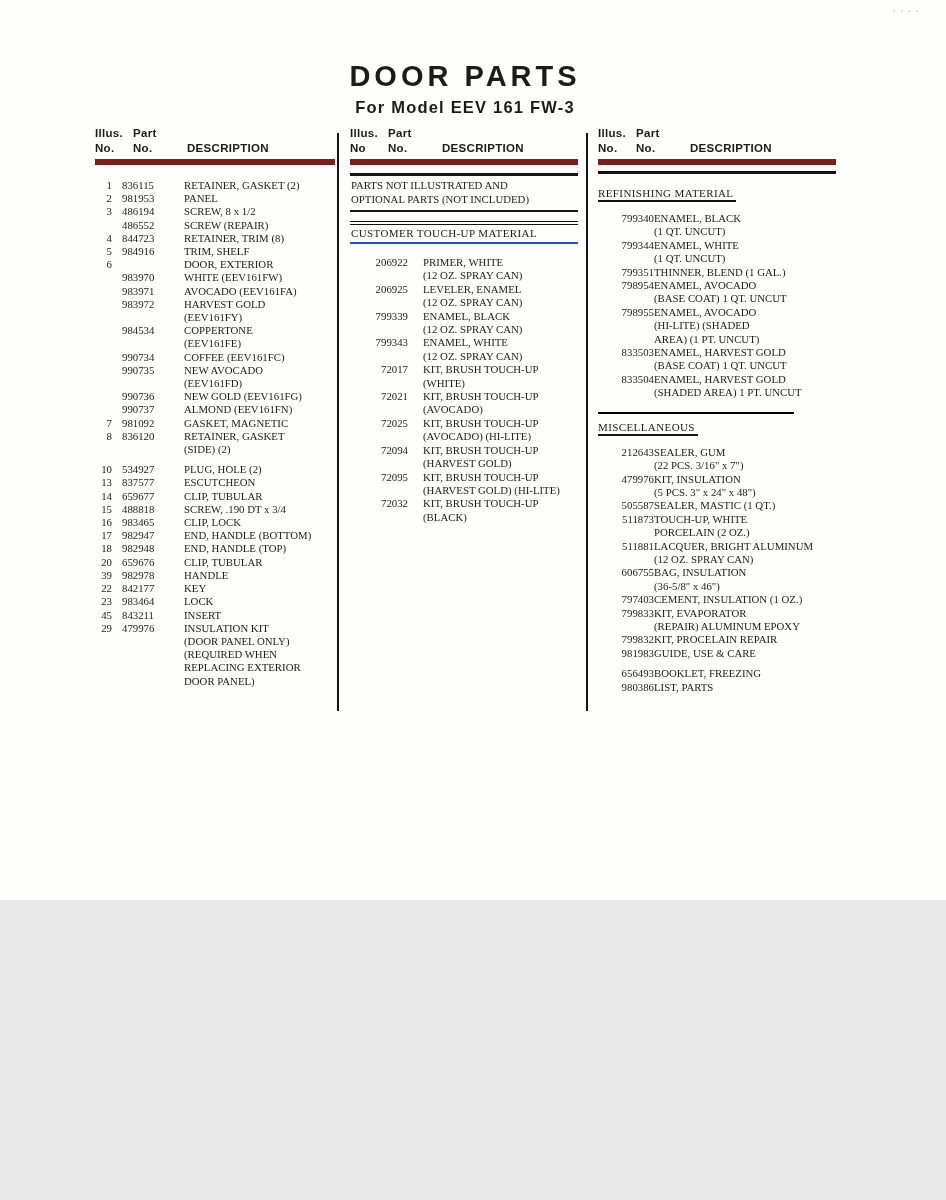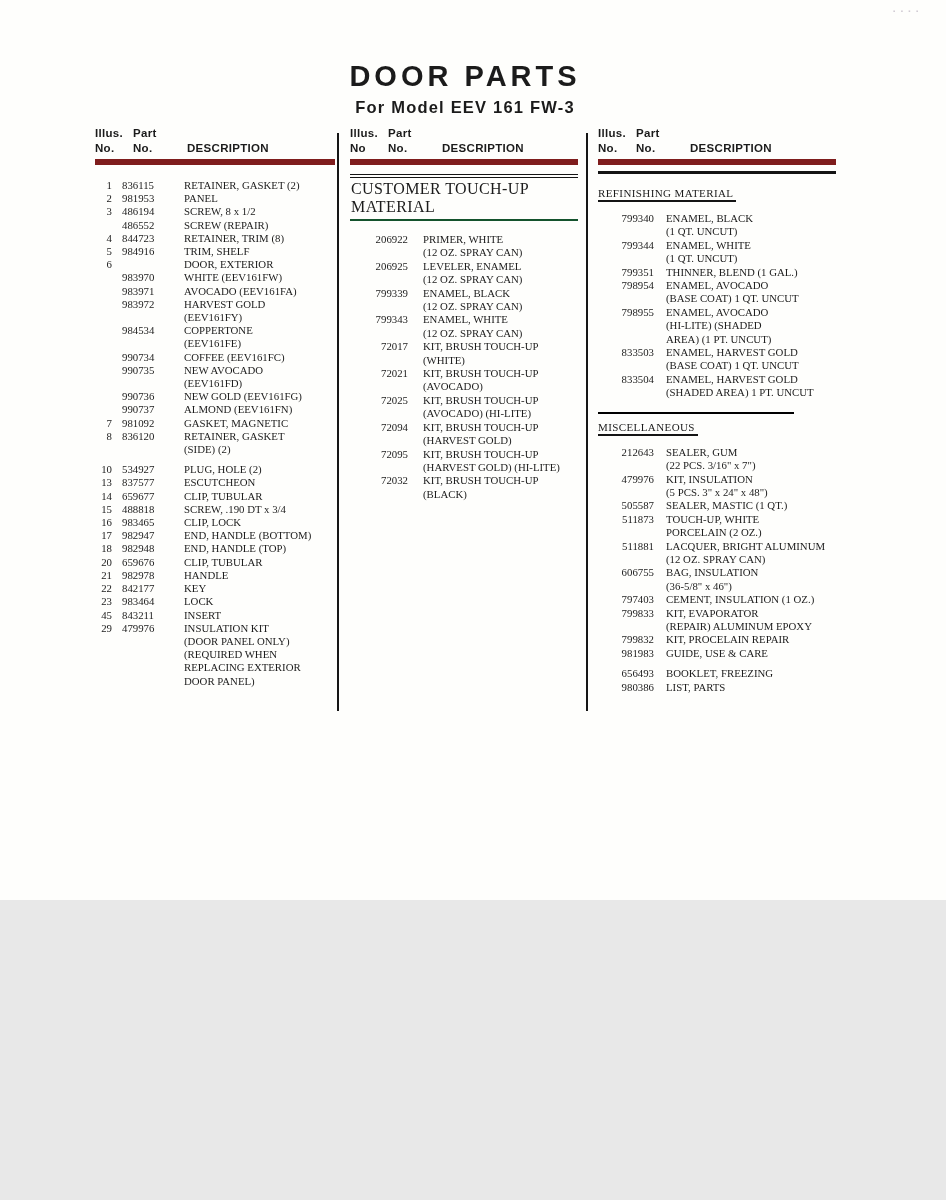--- a/index.html
+++ b/index.html
@@ -29,34 +29,34 @@
   .h-no2{display:inline-block;width:46px;}
   .h-desc{display:inline-block;margin-left:8px;}
 
   
   .lrow{display:grid;grid-template-columns:17px 52px 1fr;column-gap:10px;
         font-size:10.8px;line-height:13.2px;white-space:nowrap;}
   .lrow .c-illus{text-align:right;}
   .mrow{display:grid;grid-template-columns:58px 1fr;column-gap:15px;
         font-size:10.8px;line-height:13.4px;white-space:nowrap;}
   .mrow .c-part{text-align:right;}
-  .rrow{display:grid;grid-template-columns:56px 1fr;column-gap:12px;
+  .rrow{display:grid;grid-template-columns:56px 1fr;
         font-size:10.8px;line-height:13.4px;white-space:nowrap;}
   .rrow .c-part{text-align:right;}
   .gap{margin-top:7px;}
   #left-rows{margin-top:14px;}
   #mid-rows{margin-top:12px;}
   #refinishing-rows{margin-top:10px;}
   #misc-rows{margin-top:10px;}
 
   
   .notice{margin-top:8px;border-top:3px solid #141414;border-bottom:2px solid #141414;
           padding:3px 0 4px 1px;font-size:10.8px;line-height:13.5px;}
-  .sec-bar{margin-top:9px;border-top:4px double #141414;border-bottom:2px solid #14532d;
-           padding:2px 0 3px 1px;font-size:16px;letter-spacing:.4px;}
+  .sec-bar{margin-top:9px;border-top:4px double #141414;border-bottom:2px solid #1d4ed8;
+           padding:2px 0 3px 1px;font-size:11px;letter-spacing:.4px;}
 
   
   .rsec-top{border-top:3px solid #141414;margin-top:6px;padding-top:9px;}
   .rsec-top2{border-top:2px solid #000000;margin-top:12px;padding-top:3px;width:196px;}
   .rsec-title{display:inline-block;border-bottom:2px solid #141414;font-size:11px;
               letter-spacing:.4px;padding:0 3px 1px 0;}
 
   
   .order-line{position:absolute;top:1103px;left:0;width:946px;text-align:center;
               transform:translateX(-42px);font-family:"Liberation Sans",sans-serif;
@@ -227,21 +227,21 @@
           <span class="c-illus">18</span>
           <span class="c-part">982948</span>
           <span class="c-desc">END, HANDLE (TOP)</span>
         </div>
         <div class="lrow">
           <span class="c-illus">20</span>
           <span class="c-part">659676</span>
           <span class="c-desc">CLIP, TUBULAR</span>
         </div>
         <div class="lrow">
-          <span class="c-illus">21</span>
+          <span class="c-illus">39</span>
           <span class="c-part">982978</span>
           <span class="c-desc">HANDLE</span>
         </div>
         <div class="lrow">
           <span class="c-illus">22</span>
           <span class="c-part">842177</span>
           <span class="c-desc">KEY</span>
         </div>
         <div class="lrow">
           <span class="c-illus">23</span>
@@ -284,20 +284,24 @@
   <div class="vrule" id="vr1"></div>
 
   <div class="colM">
     <div class="col-header">
       <div>
         <span class="h-illus">Illus.</span><span>Part</span>
       </div>
       <div>
         <span class="h-no1">No</span><span class="h-no2">No.</span><span class="h-desc">DESCRIPTION</span>
       </div>
+    </div>
+    <div class="notice">
+      <div>PARTS NOT ILLUSTRATED AND</div>
+      <div>OPTIONAL PARTS (NOT INCLUDED)</div>
     </div>
     <div class="sec-bar">CUSTOMER TOUCH-UP MATERIAL</div>
     <div id="mid-rows">
         <div class="mrow">
           <span class="c-part">206922</span>
           <span class="c-desc">PRIMER, WHITE</span>
         </div>
         <div class="mrow">
           <span class="c-part"></span>
           <span class="c-desc">(12 OZ. SPRAY CAN)</span>

